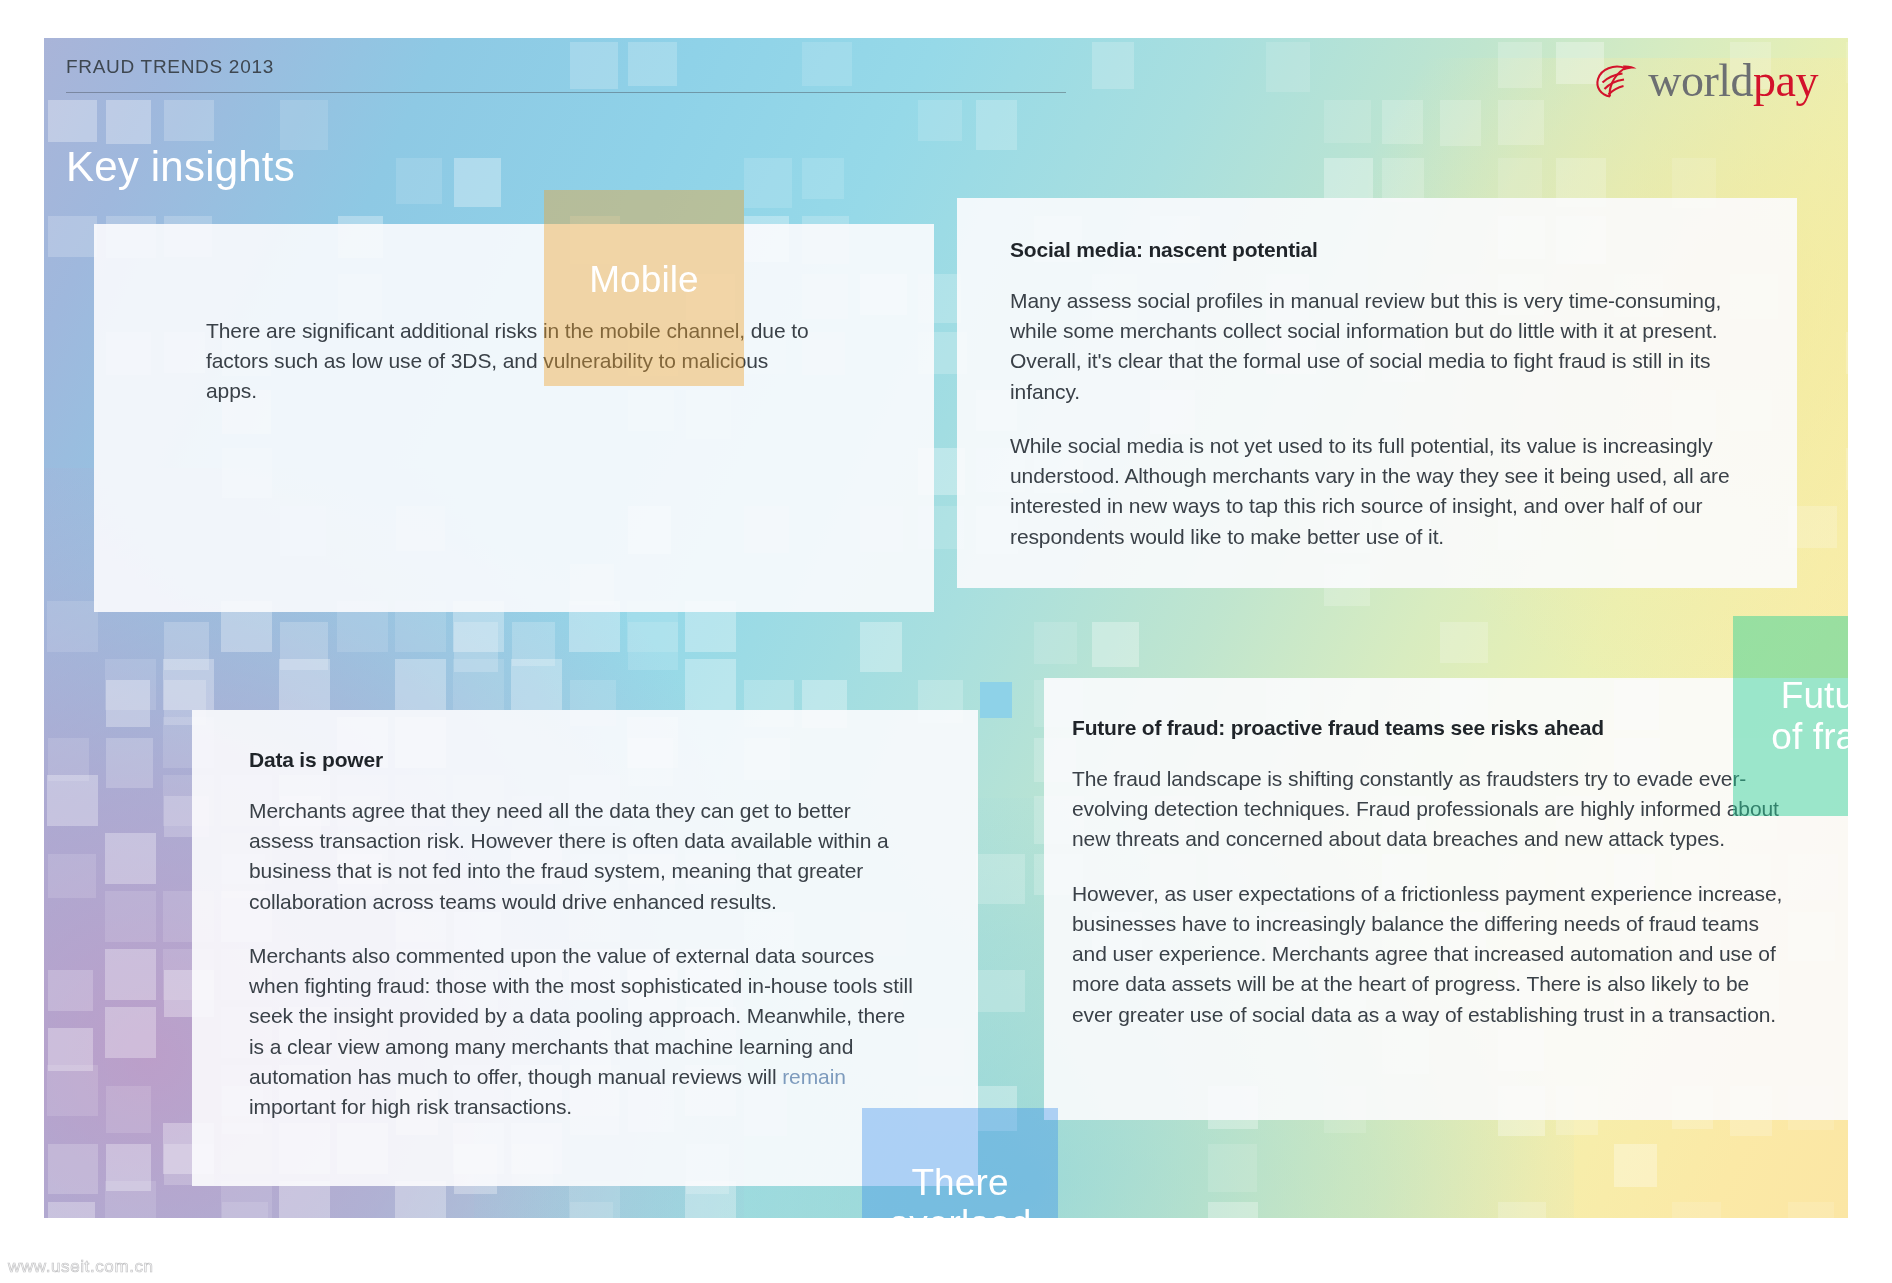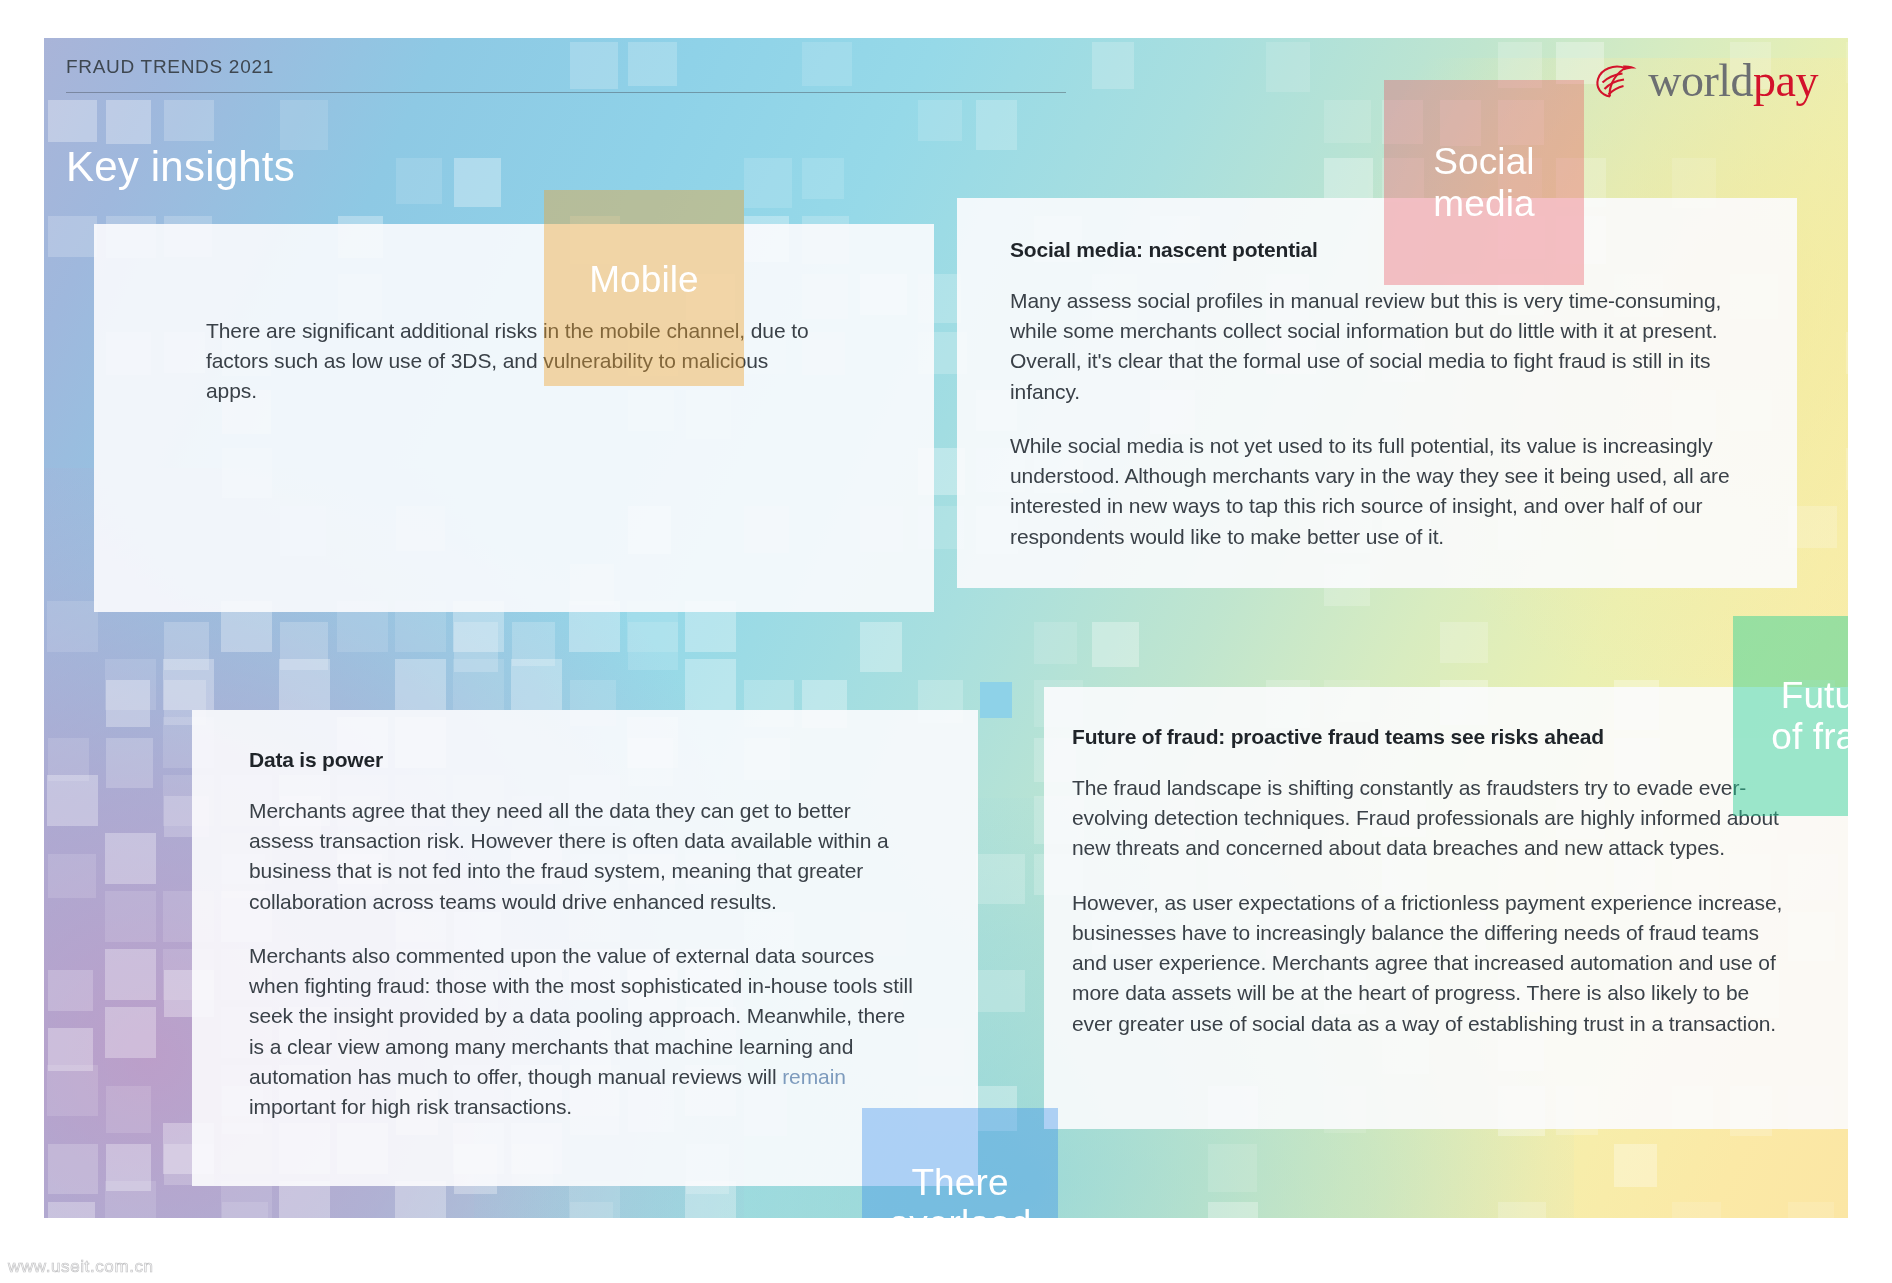--- a/index.html
+++ b/index.html
@@ -166,21 +166,20 @@
     left: 913px; top: 160px; width: 840px; height: 390px;
     padding: 40px 56px 40px 53px;
   }
   #card-data {
     left: 148px; top: 672px; width: 786px; height: 476px;
     padding: 38px 62px 40px 57px;
   }
   #card-future {
     left: 1000px; top: 640px; width: 806px; height: 442px;
     padding: 38px 56px 40px 28px;
-    margin-top: 9px;
   }
 
   
   .label-box {
     position: absolute;
     display: flex;
     align-items: center;
     justify-content: center;
     text-align: center;
     color: #ffffff;
@@ -503,21 +502,21 @@
       <div class="sq lt" style="left: 467px; top: 1085px; width: 51px; height: 51px;"></div>
       <div class="sq dk" style="left: 61px; top: 1143px; width: 51px; height: 51px;"></div>
       <div class="sq dk" style="left: 177px; top: 1143px; width: 51px; height: 51px;"></div>
       <div class="sq lt" style="left: 235px; top: 1143px; width: 51px; height: 51px;"></div>
       <div class="sq lt" style="left: 351px; top: 1143px; width: 51px; height: 51px;"></div>
       <div class="sq dk" style="left: 525px; top: 1143px; width: 51px; height: 51px;"></div>
       <div class="sq lt" style="left: 641px; top: 1143px; width: 51px; height: 51px;"></div>
     </div>
 
   <div id="header">
-    <div id="eyebrow">FRAUD TRENDS 2021</div>
+    <div id="eyebrow">FRAUD TRENDS 2013</div>
     <div id="rule"></div>
   </div>
   <div id="logo">
     <svg id="logo-mark" viewBox="0 0 46 40">
       <g fill="none" stroke="#d3122b" stroke-width="2.1">
         <path d="M33 7 C22 3, 9 8, 6 18 C3.5 26.5, 9 34, 18 35.5"></path>
         <path d="M33 7 C27 11, 22.5 16, 20 22 C17.8 27.5, 17.2 32, 18 35.5"></path>
         <path d="M30.5 12.5 C24 13.5, 15.5 16.5, 10.5 21.5"></path>
         <path d="M32 18.5 C25.5 19.5, 17 23, 12.5 28"></path>
         <path d="M31.5 25 C26 26.2, 20.5 29.5, 16.5 33.5"></path>
@@ -550,23 +549,20 @@
     <p>The fraud landscape is shifting constantly as fraudsters try to evade ever-evolving detection techniques. Fraud professionals are highly informed about new threats and concerned about data breaches and new attack types.</p>
     <p>However, as user expectations of a frictionless payment experience increase, businesses have to increasingly balance the differing needs of fraud teams and user experience.  Merchants agree that increased automation and use of more data assets will be at the heart of progress. There is also likely to be ever greater use of social data as a way of establishing trust in a transaction.</p>
   </div>
 
   <div id="accent-cyan"></div>
 
   <div class="label-box" id="label-mobile">
     <span>Mobile</span>
   </div>
 
-  <div class="label-box" id="label-social">
-    <span><span>Social</span><br><span>media</span></span>
-  </div>
 
   <div class="label-box" id="label-future">
     <span><span>Future</span><br><span>of fraud</span></span>
   </div>
 
   <div class="label-box" id="label-data">
     <span><span>There</span><br><span>overload</span></span>
   </div>
 
 </div>

